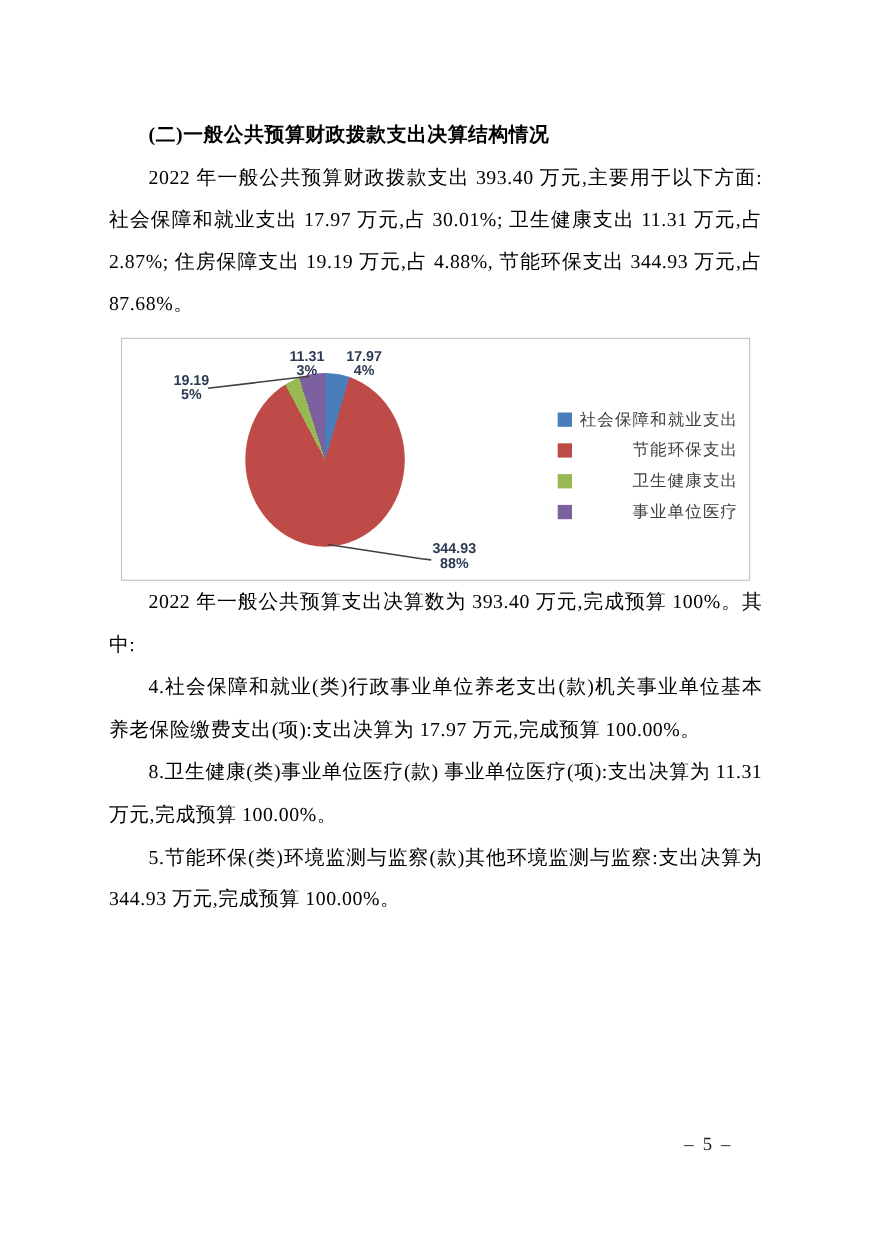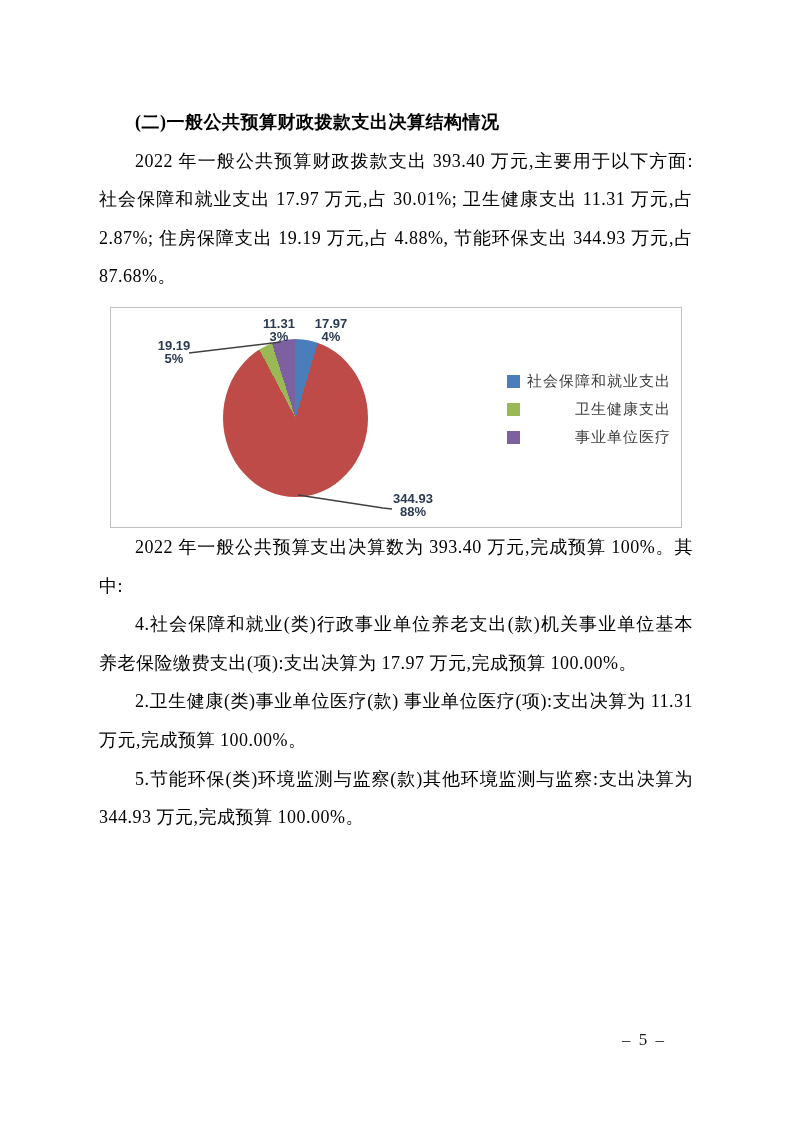--- a/index.html
+++ b/index.html
@@ -127,35 +127,39 @@
         <div>344.93</div>
         <div>88%</div>
       </div>
 
       <div class="legend">
         <div class="legend-item">
           <span class="legend-swatch" style="background: rgb(74, 126, 187);"></span>
           <span class="legend-label">社会保障和就业支出</span>
         </div>
         <div class="legend-item">
+          <span class="legend-swatch" style="background: rgb(190, 75, 72);"></span>
+          <span class="legend-label">节能环保支出</span>
+        </div>
+        <div class="legend-item">
           <span class="legend-swatch" style="background: rgb(152, 185, 84);"></span>
           <span class="legend-label">卫生健康支出</span>
         </div>
         <div class="legend-item">
           <span class="legend-swatch" style="background: rgb(125, 96, 160);"></span>
           <span class="legend-label">事业单位医疗</span>
         </div>
       </div>
     </div>
 
 
     <p class="body-para"><span class="bd">2022 年一般公共预算支出决算数为 </span><span class="rg">393.40 万元,</span><span class="bd">完成预算 100%。其中:</span></p>
 
     <p class="body-para"><span class="bd">4.社会保障和就业(类)行政事业单位养老支出(款)机关事业单位基本养老保险缴费支出(项):</span><span class="rg">支出决算为 17.97 万元,完成预算 100.00%。</span></p>
 
-    <p class="body-para"><span class="bd">2.卫生健康(类)事业单位医疗(款) 事业单位医疗(项):</span><span class="rg">支出决算为 11.31 万元,完成预算 100.00%。</span></p>
+    <p class="body-para"><span class="bd">8.卫生健康(类)事业单位医疗(款) 事业单位医疗(项):</span><span class="rg">支出决算为 11.31 万元,完成预算 100.00%。</span></p>
 
     <p class="body-para"><span class="bd">5.节能环保(类)环境监测与监察(款)其他环境监测与监察:</span><span class="rg">支出决算为 344.93 万元,完成预算 100.00%。</span></p>
 
   </div>
 
   <div class="page-number">– 5 –</div>
 </div>
 
 </body></html>

